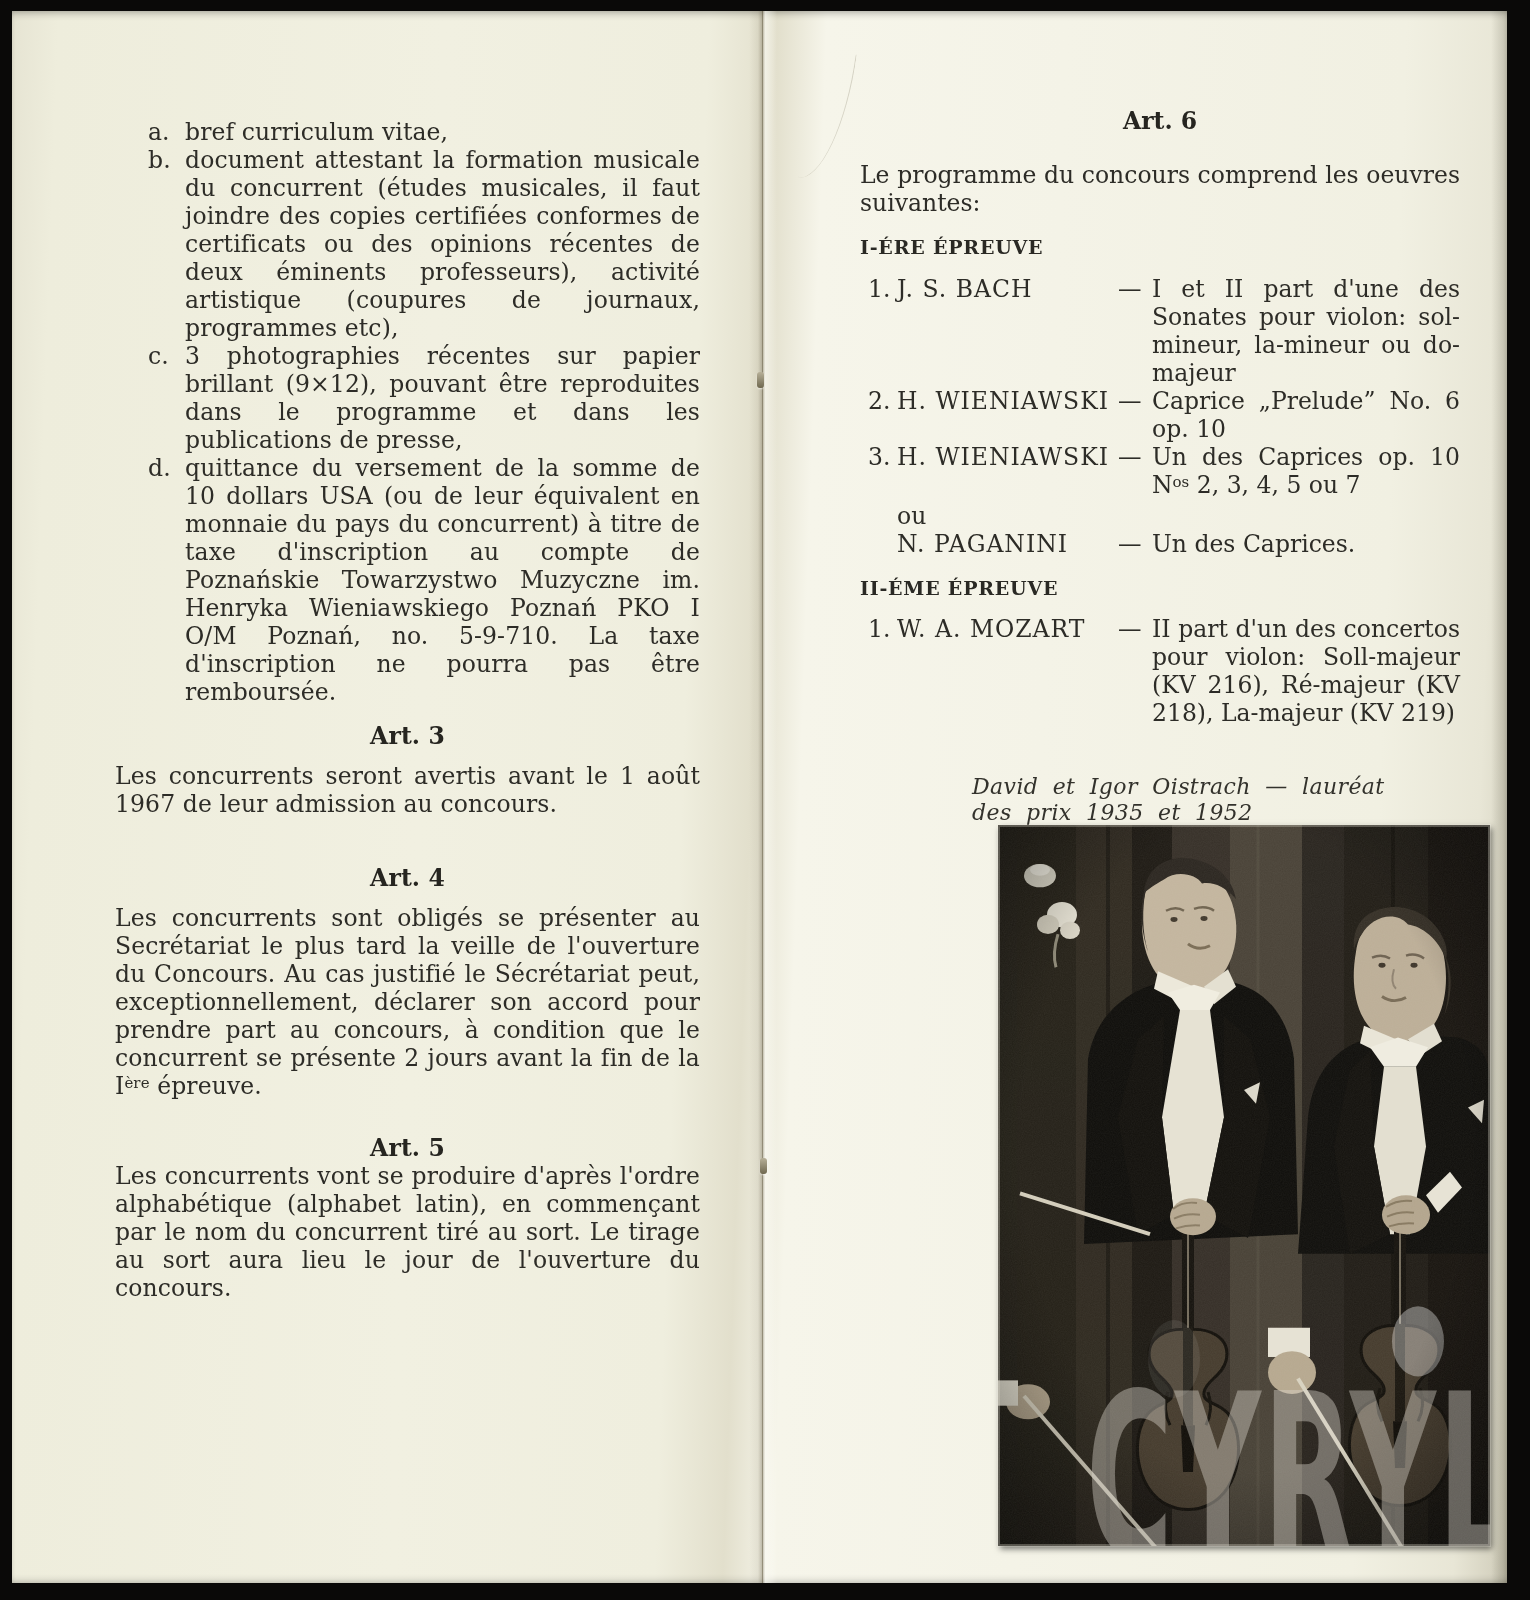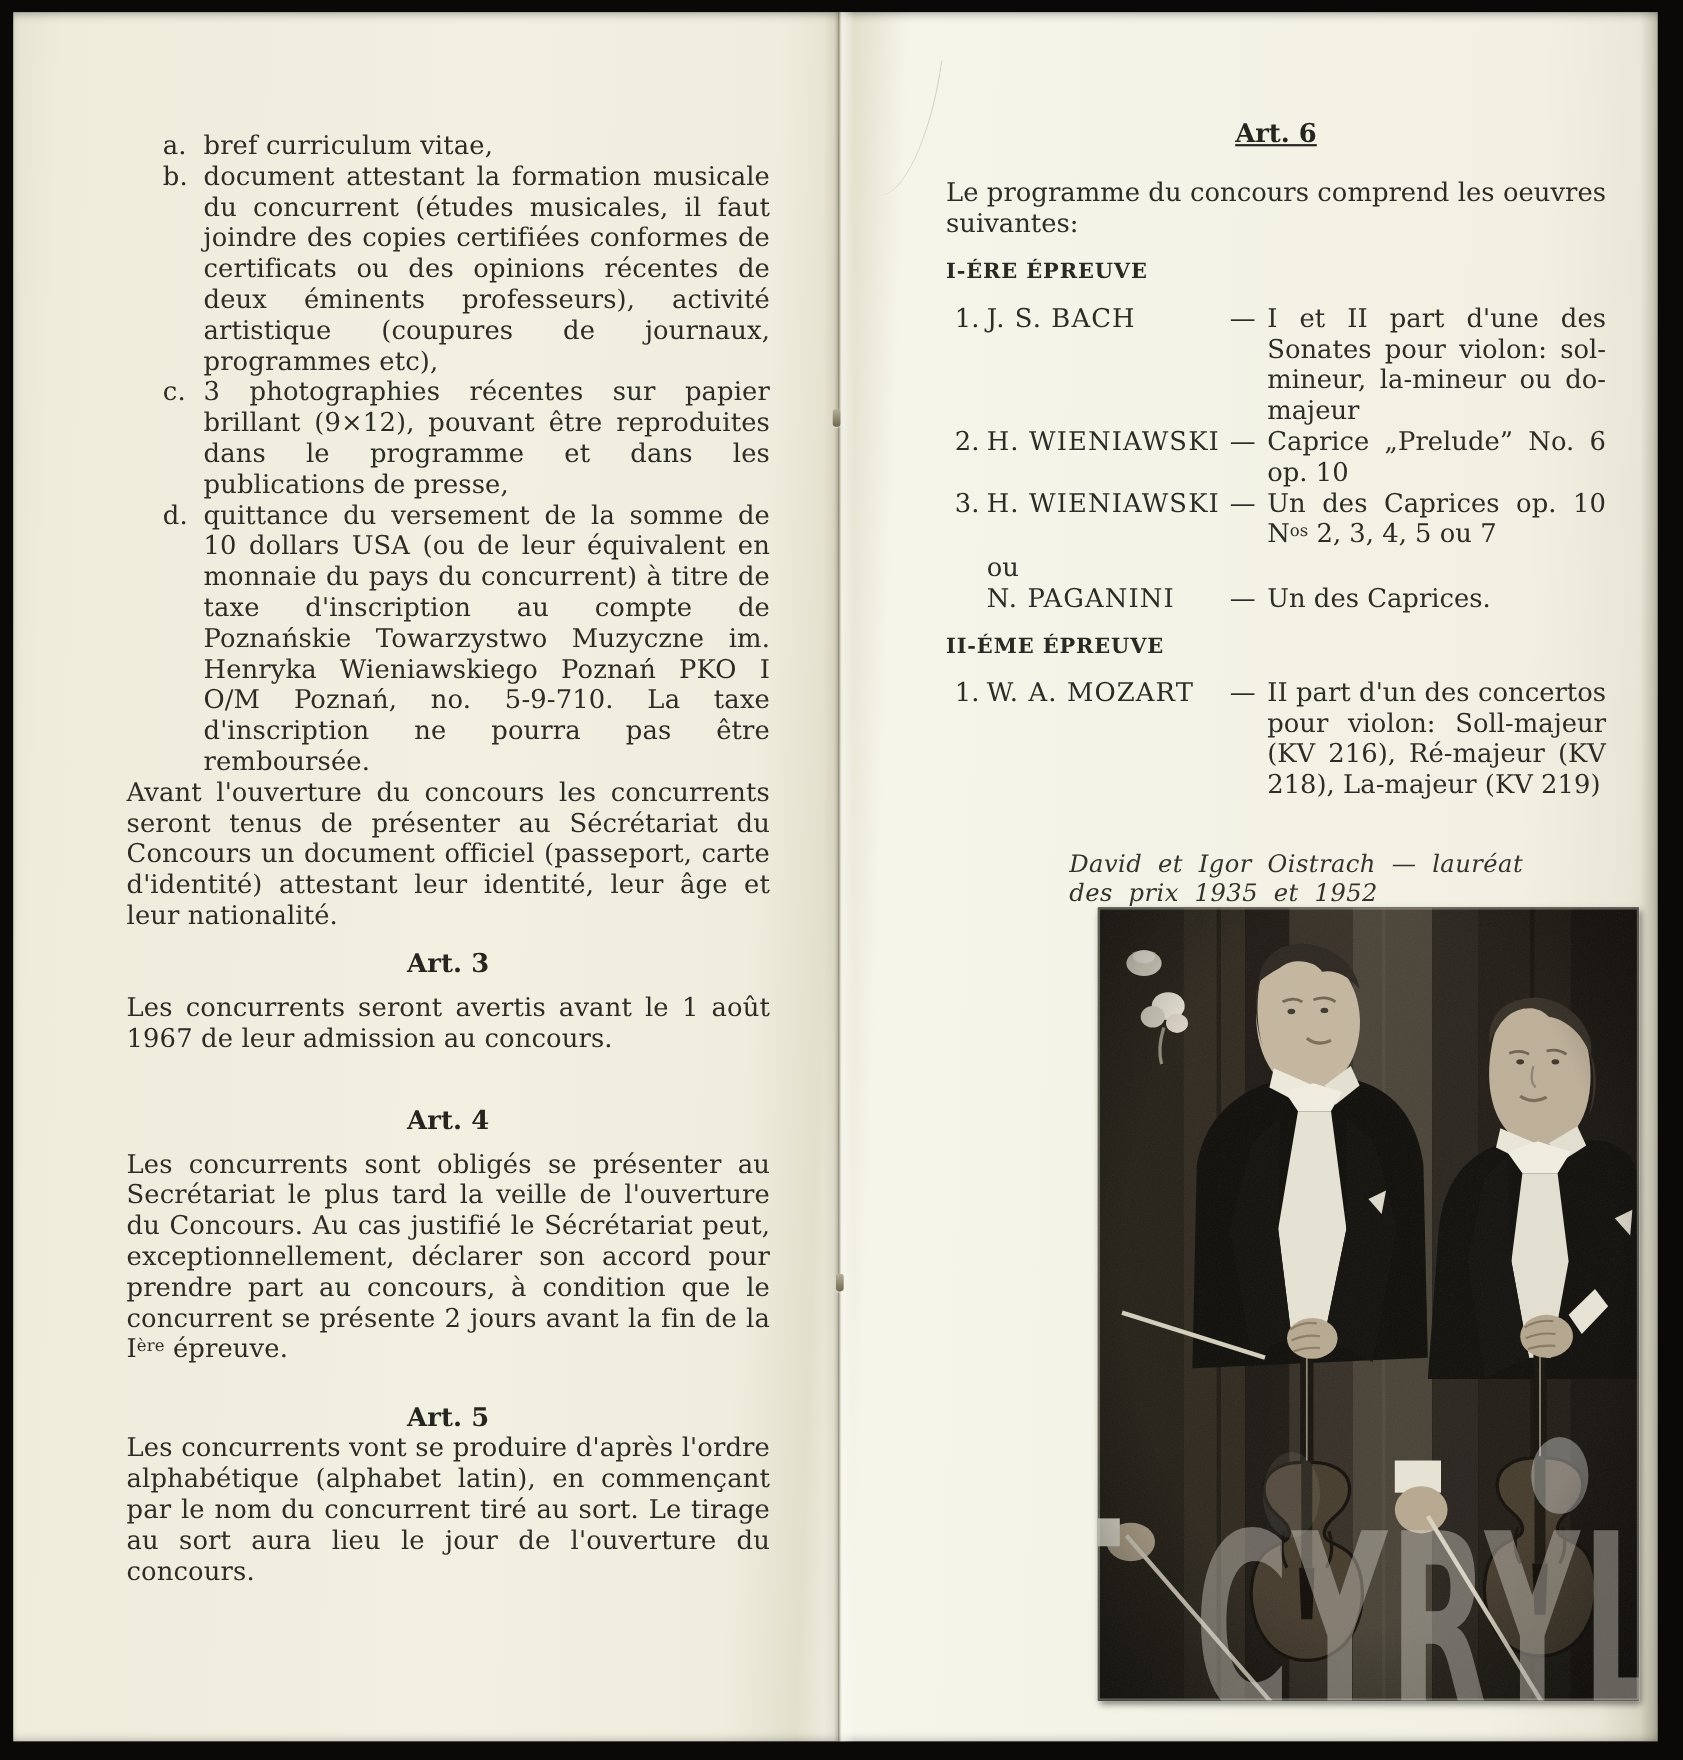--- a/index.html
+++ b/index.html
@@ -51,21 +51,21 @@
   .closing-par{margin-top:0;}
   .art-heading{font-weight:bold;text-align:center;font-size:23.5px;color:#262520;}
   .mt16{margin-top:16px;} .mt12{margin-top:12px;}
   .mt46{margin-top:46px;} .mt34{margin-top:34px;}
   sup.small{font-size:15px;line-height:0;vertical-align:6px;}
 
   .right-page{
     position:absolute;left:848px;top:96px;width:600px;
     font-size:23.5px;line-height:28px;color:#2d2c27;
   }
-  .rp-art-heading{font-weight:bold;text-align:center;font-size:23.5px;color:#262520;text-decoration:underline;}
+  .rp-art-heading{font-weight:bold;text-align:center;font-size:23.5px;color:#262520;}
   .rp-intro{margin-top:26px;text-align:justify;}
   .round-title{margin-top:16px;font-size:19px;font-weight:bold;letter-spacing:.8px;color:#2a2924;}
   .prow{position:relative;padding-left:292px;text-align:justify;min-height:28px;}
   .prow .num{position:absolute;left:8px;top:0;}
   .prow .composer{position:absolute;left:37px;top:0;letter-spacing:1px;white-space:nowrap;}
   .prow .dash{position:absolute;left:258px;top:0;}
   .row-gap14{margin-top:14px;} .row-gap13{margin-top:13px;} .row-gap11{}
   .connector{margin-top:3px;padding-left:37px;}
 
   .photo-caption{
@@ -104,21 +104,20 @@
       <span>document attestant la formation musicale du concurrent (études musicales, il faut joindre des copies certifiées conformes de certificats ou des opinions récentes de deux éminents professeurs), activité artistique (coupures de journaux, programmes etc),</span>
     </div>
     <div class="list-item">
       <span class="list-label">c.</span>
       <span>3 photographies récentes sur papier brillant (9×12), pouvant être reproduites dans le programme et dans les publications de presse,</span>
     </div>
     <div class="list-item">
       <span class="list-label">d.</span>
       <span>quittance du versement de la somme de 10 dollars USA (ou de leur équivalent en monnaie du pays du concurrent) à titre de taxe d'inscription au compte de Poznańskie Towarzystwo Muzyczne im. Henryka Wieniawskiego Poznań PKO I O/M Poznań, no. 5-9-710. La taxe d'inscription ne pourra pas être remboursée.</span>
     </div>
-    <div class="closing-par">Avant l'ouverture du concours les concurrents seront tenus de présenter au Sécrétariat du Concours un document officiel (passeport, carte d'identité) attestant leur identité, leur âge et leur nationalité.</div>
 
     <div class="art-heading mt16">Art. 3</div>
     <div class="mt12">Les concurrents seront avertis avant le 1 août 1967 de leur admission au concours.</div>
 
     <div class="art-heading mt46">Art. 4</div>
     <div class="mt12"><span>Les concurrents sont obligés se présenter au Secrétariat le plus tard la veille de l'ouverture du Concours. Au cas justifié le Sécrétariat peut, exceptionnellement, déclarer son accord pour prendre part au concours, à condition que le concurrent se présente 2 jours avant la fin de la I</span><sup class="small">ère</sup><span> épreuve.</span></div>
 
     <div class="art-heading mt34">Art. 5</div>
     <div>Les concurrents vont se produire d'après l'ordre alphabétique (alphabet latin), en commençant par le nom du concurrent tiré au sort. Le tirage au sort aura lieu le jour de l'ouverture du concours.</div>
   </div>

